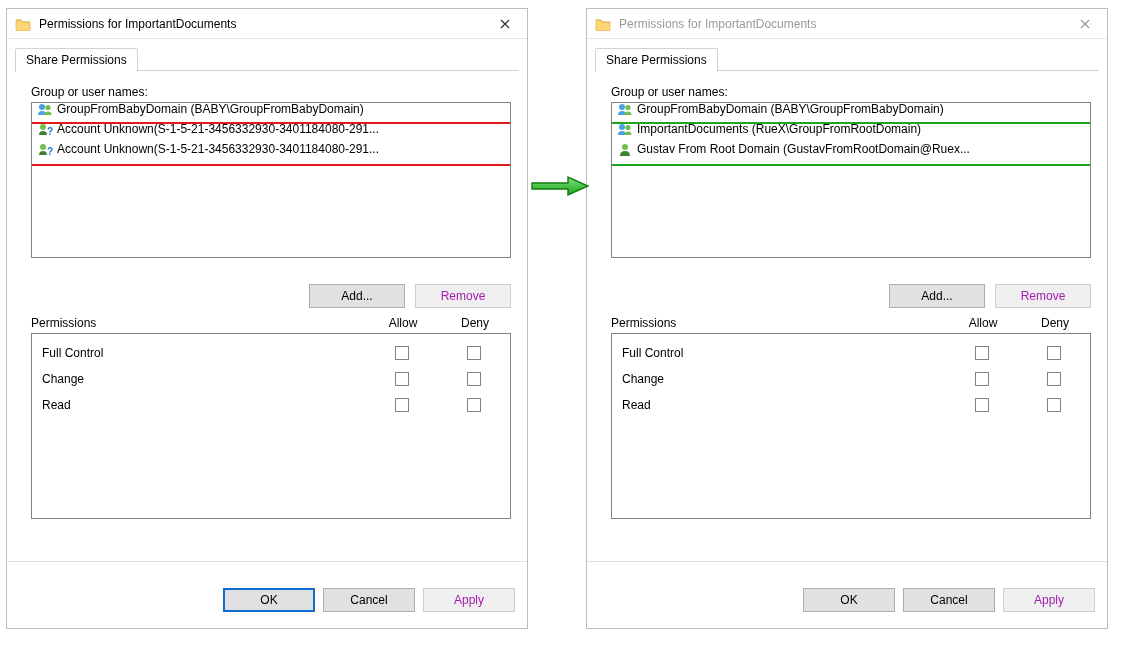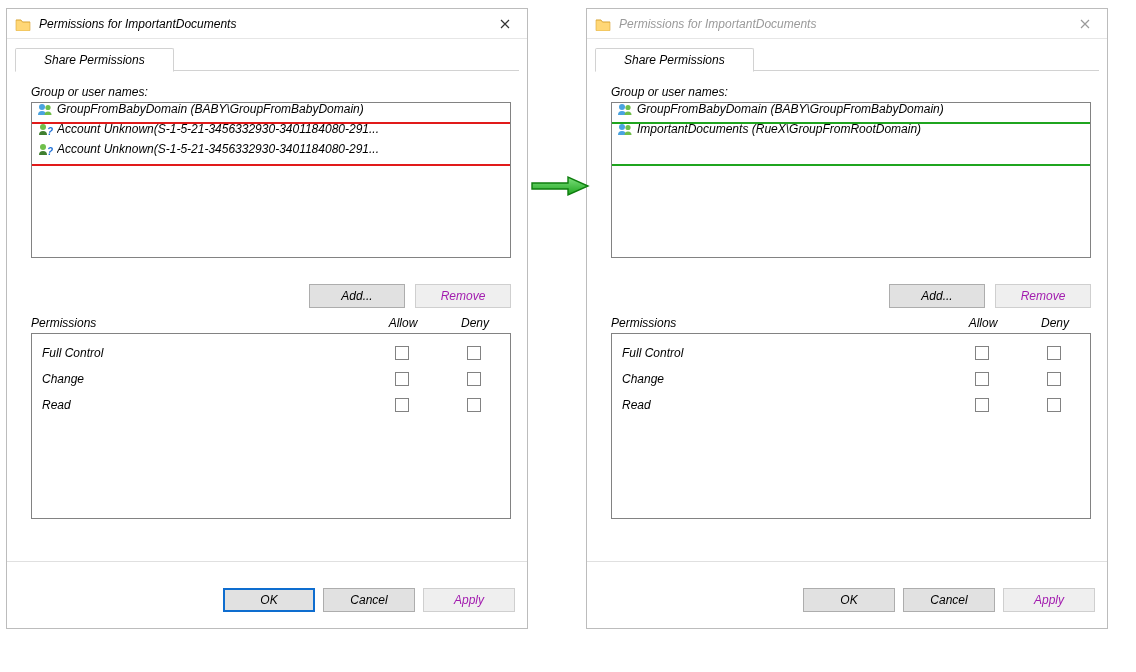--- a/index.html
+++ b/index.html
@@ -12,21 +12,20 @@
     background: #fff;
     width: 1136px;
     height: 672px;
     position: relative;
   }
   .container {
     display: flex;
     gap: 58px;
     align-items: center;
     position: relative;
-    font-style: italic;
   }
   .dialog {
     width: 522px;
     border: 1px solid #bcbcbc;
     background: #fff;
     position: relative;
   }
   .dialog.inactive .titlebar { color: #9a9a9a; }
   .titlebar {
     height: 30px;
@@ -60,21 +59,21 @@
     height: 24px;
     position: relative;
     border-bottom: 1px solid #d2d2d2;
     width: calc(100% - 16px);
   }
   .tab {
     position: absolute;
     top: 1px;
     left: 0;
     height: 24px;
-    padding: 0 28px;
+    padding: 0 10px;
     border: 1px solid #d2d2d2;
     border-bottom: 1px solid #fff;
     background: #fff;
     display: flex; align-items: center;
     font-size: 12px;
     border-radius: 2px 2px 0 0;
   }
   .tab-content {
     padding: 10px 16px 6px 24px;
   }
@@ -341,20 +340,26 @@
                 <use href="#ico-group"></use>
               </svg>
             <span class="rowtext">GroupFromBabyDomain (BABY\GroupFromBabyDomain)</span>
           </div>
           <div class="list-row">
             <svg class="icon" width="16" height="14" viewBox="0 0 16 14">
                 <use href="#ico-group"></use>
               </svg>
             <span class="rowtext">ImportantDocuments (RueX\GroupFromRootDomain)</span>
           </div>
+          <div class="list-row">
+            <svg class="icon" width="16" height="14" viewBox="0 0 16 14">
+                <use href="#ico-user"></use>
+              </svg>
+            <span class="rowtext">Gustav From Root Domain (GustavFromRootDomain@Ruex...</span>
+          </div>
           <div class="highlight-box highlight-green"></div>
         </div>
         <div class="btn-row">
           <div class="btn">Add...</div>
           <div class="btn disabled">Remove</div>
         </div>
         <div class="perm-header">
           <span class="col-name">Permissions</span>
           <span class="col-allow">Allow</span>
           <span class="col-deny">Deny</span>

